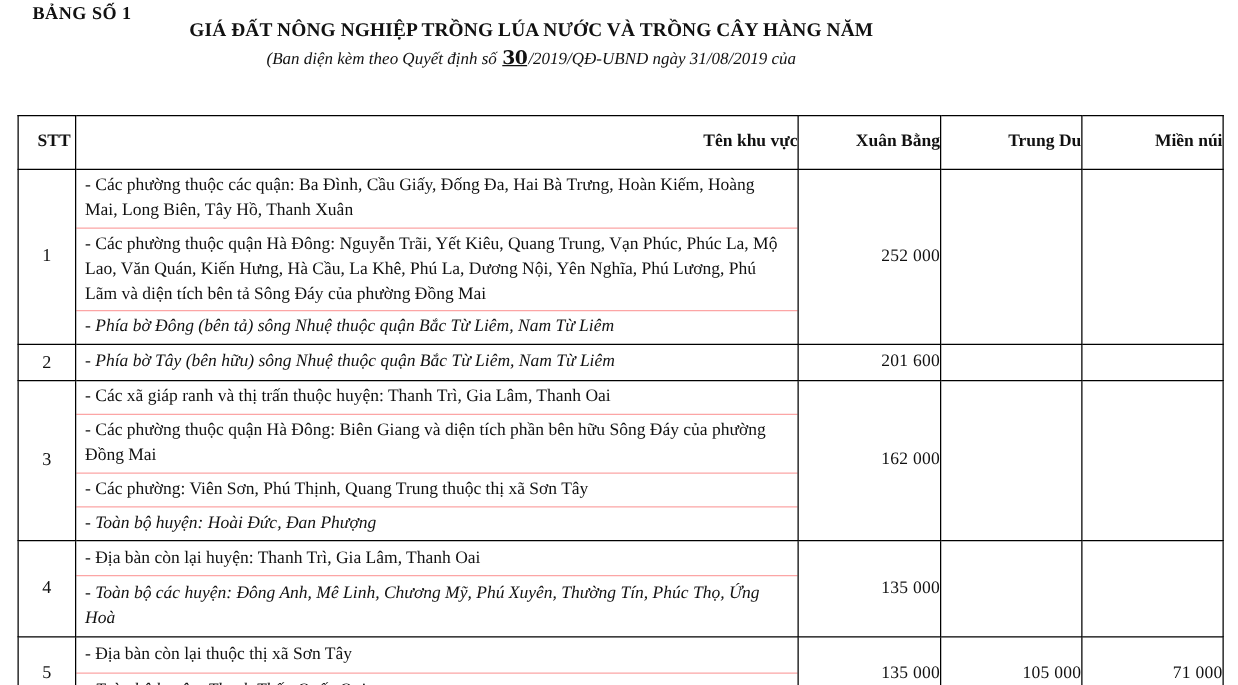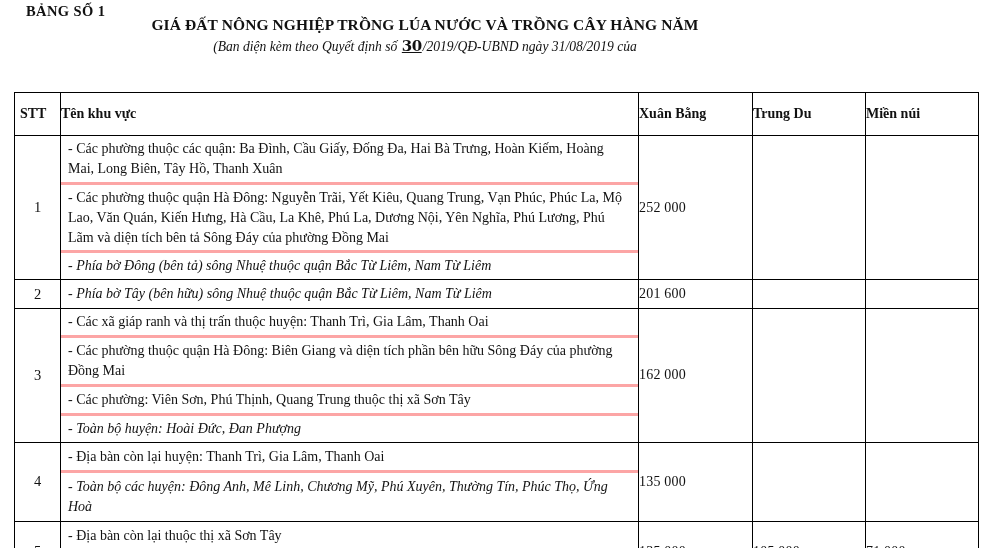--- a/index.html
+++ b/index.html
@@ -90,49 +90,49 @@
 
   col.c-stt   { width: 46px; }
   col.c-name  { width: 578px; }
   col.c-dong  { width: 114px; }
   col.c-trung { width: 113px; }
   col.c-mien  { width: 113px; }
 
   thead th {
     font-size: 14px;
     font-weight: bold;
-    text-align: left;
+    text-align: right;
     height: 42px;
     line-height: 1.2;
   }
   thead th.h-stt {
     text-align: left;
-    padding-left: 5px;
+    padding-left: 15px;
   }
 
   td.stt-cell {
     text-align: center;
     font-size: 14.5px;
     vertical-align: middle;
   }
   td.num-cell {
-    text-align: left;
+    text-align: right;
     font-size: 14px;
     vertical-align: middle;
     letter-spacing: 0.2px;
     margin-left: 15px;
   }
 
   
   td.name-cell {
     padding: 0;
     vertical-align: top;
   }
   .desc-block {
-    border-bottom: 3px solid #fca5a5;
+    border-bottom: 1px solid #fca5a5;
     padding: 4px 6px 4px 7px;
     font-size: 14px;
     line-height: 1.42;
     text-align: left;
   }
   .desc-block:last-child {
     border-bottom: none;
     font-style: italic;
   }
   .desc-block.tight {

